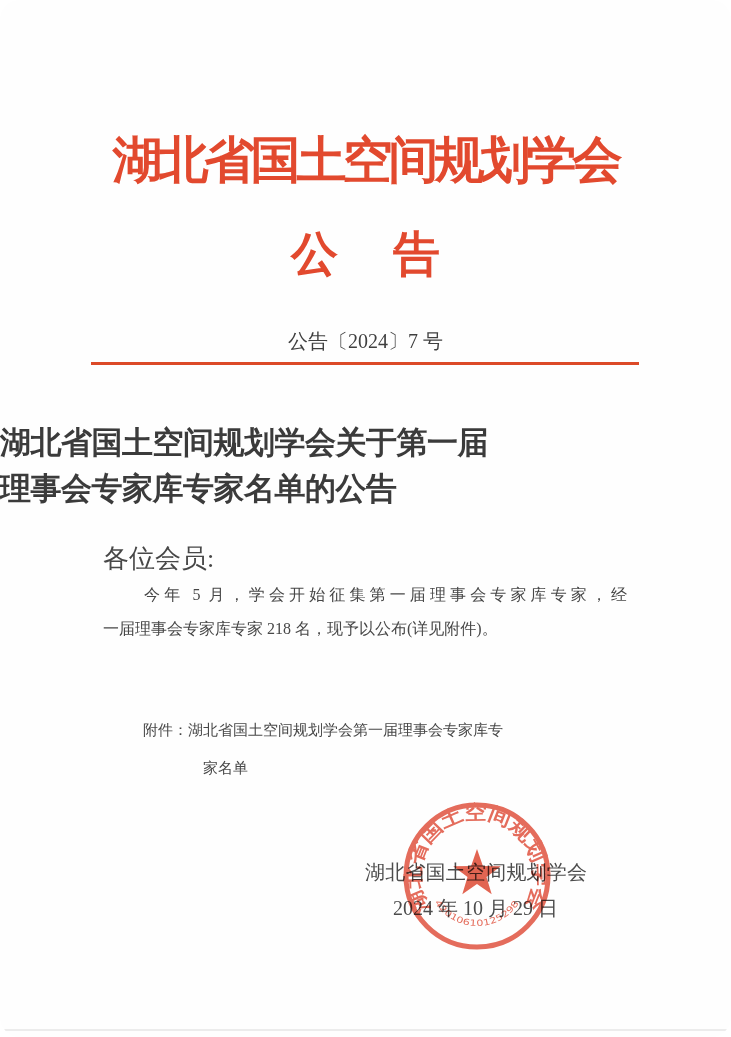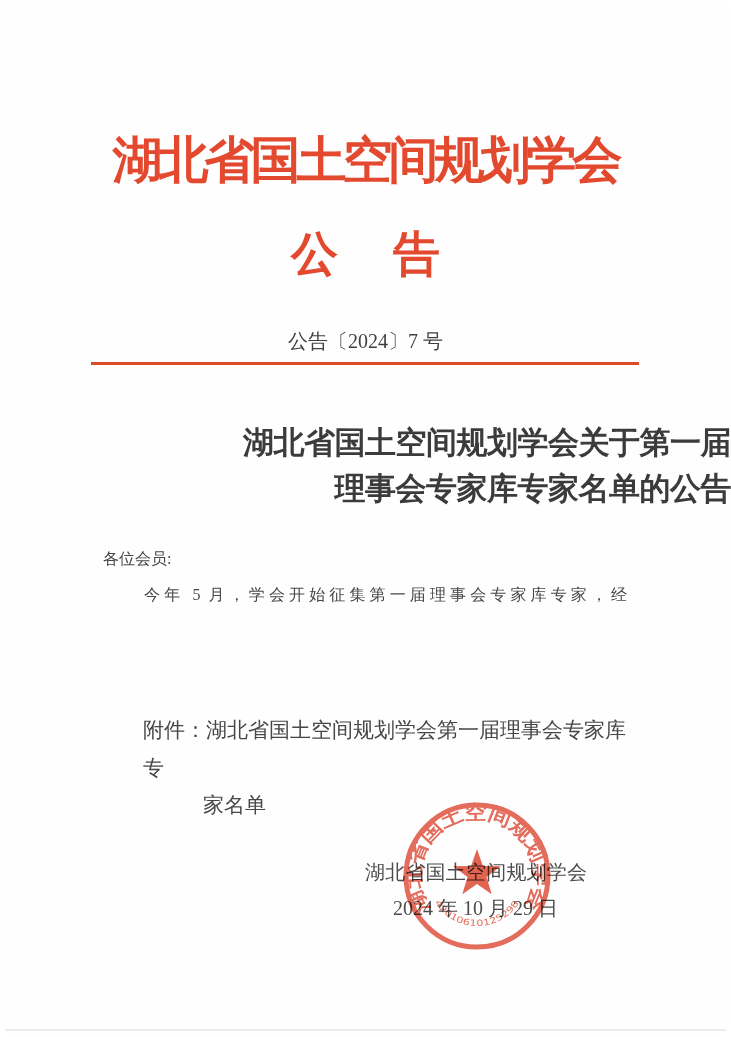--- a/index.html
+++ b/index.html
@@ -44,49 +44,49 @@
   }
   .red-rule {
     position: absolute;
     top: 362px; left: 91px;
     width: 548px; height: 3px;
     background: var(--rule-red, #dc4a28);
   }
   .heading {
     position: absolute;
     top: 420px; left: 0; width: 731px;
-    text-align: right;
+    text-align: left;
     font-size: 31px;
     line-height: 45.5px;
     font-weight: bold;
     letter-spacing: -0.5px;
     color: var(--heading-text, #3b3b3b);
   }
   .salutation {
     position: absolute;
     top: 544px; left: 103px;
-    font-size: 16px;
+    font-size: 26px;
     line-height: 30px;
     color: var(--body-text, #474747);
   }
   .body-par {
     position: absolute;
     top: 578px; left: 103px;
     width: 524px;
     font-size: 16px;
     line-height: 34.4px;
     color: var(--body-text, #474747);
   }
   .bline.jfull { text-align: justify; text-align-last: justify; }
   .bline.ind { text-indent: 41px; }
   .attach {
     position: absolute;
     top: 712px; left: 143px;
     width: 500px;
-    font-size: 21px;
+    font-size: 15px;
     line-height: 37.5px;
     color: var(--body-text, #474747);
   }
   .attach .aline2 { margin-left: 60px; }
   .signature {
     position: absolute;
     top: 857px; left: 365px;
     font-size: 20px;
     line-height: 30px;
     letter-spacing: 0.2px;
@@ -143,20 +143,21 @@
 
   <div class="heading">
     <div>湖北省国土空间规划学会关于第一届</div>
     <div>理事会专家库专家名单的公告</div>
   </div>
 
   <div class="salutation">各位会员:</div>
 
   <div class="body-par">
     <div class="bline jfull ind">今年 5 月，学会开始征集第一届理事会专家库专家，经</div>
+    <div class="bline">一届理事会专家库专家 218 名，现予以公布(详见附件)。</div>
   </div>
 
   <div class="attach">
     <div class="aline1"><span>附件：</span><span>湖北省国土空间规划学会第一届理事会专家库专</span></div>
     <div class="aline2">家名单</div>
   </div>
 
   <div class="signature">湖北省国土空间规划学会</div>
   <div class="sign-date">2024 年 10 月 29 日</div>
 

